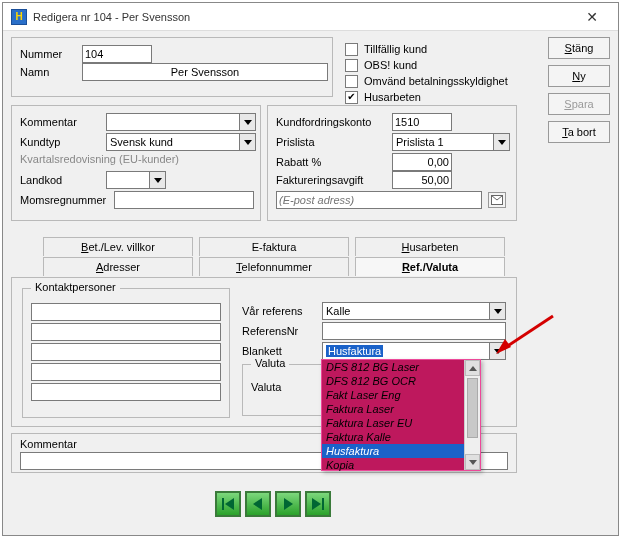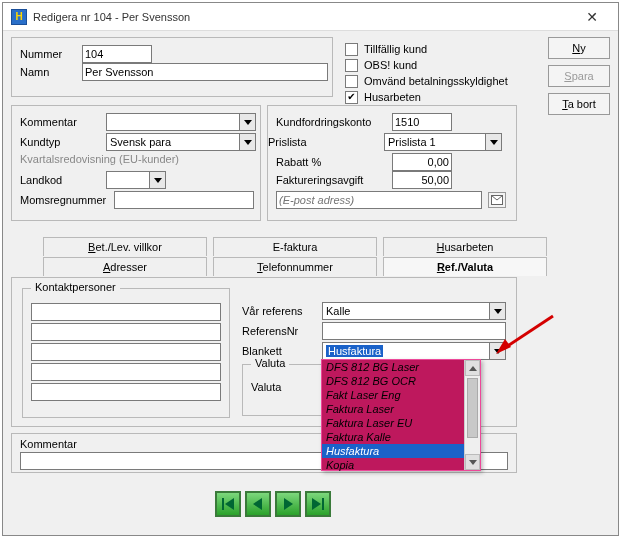--- a/index.html
+++ b/index.html
@@ -22,21 +22,21 @@
   .checkbox { display:flex; align-items:center; gap:6px; height:16px; }
   .checkbox .box { width:13px; height:13px; border:1px solid #7a7a7a; background:#fff; display:flex; align-items:center; justify-content:center; font-size:10px; line-height:1; }
 
   .btn { width:62px; height:22px; border:1px solid #999; background:#f4f4f4; display:flex; align-items:center; justify-content:center; }
   .btn.disabled { color:#9a9a9a; }
   .btn .ul { text-decoration: underline; }
 
   .row { position:absolute; display:flex; align-items:center; gap:6px; }
 
   .tabstrip { position:absolute; display:flex; gap:6px; }
-  .tab { border:1px solid #b9b9b9; border-bottom:none; background:#f0f0f0; padding:3px 0; width:164px; text-align:center; position:relative; }
+  .tab { border:1px solid #b9b9b9; border-bottom:none; background:#f0f0f0; padding:3px 0; width:150px; text-align:center; position:relative; }
   .tab.active { background:#f7f7f7; }
   .tab .ul { text-decoration: underline; }
   .tab.active .label { font-weight:bold; }
 
   .fieldset { border:1px solid #b9b9b9; position:absolute; }
   .fieldset .legend { position:absolute; top:-8px; left:8px; background:#f0f0f0; padding:0 4px; }
 
   .dropdown-open { position:absolute; border:1px solid #ec4899; background:#be185d; z-index:50; box-shadow: 2px 2px 4px rgba(0,0,0,0.25); font-style: italic; }
   .dropdown-open .item { padding:1px 4px; white-space:nowrap; }
   .dropdown-open .item.selected { background:#1a62c9; color:#fff; }
@@ -72,21 +72,21 @@
 
   <div class="body">
 
     <div class="panel" style="left:8px; top:6px; width:322px; height:60px;">
       <div class="row" style="left:8px; top:7px;">
         <span class="label" style="width:56px;">Nummer</span>
         <input class="input" style="width: 70px;" value="104">
       </div>
       <div class="row" style="left:8px; top:25px;">
         <span class="label" style="width:56px;">Namn</span>
-        <input class="input" style="width: 246px;" value="Per Svensson">
+        <input class="input" style="width: 246px; text-align: center;" value="Per Svensson">
       </div>
       <div class="row" style="left:8px; top:43px;margin-top:30px;">
         <span class="label" style="width:56px;">Urvalskod</span>
         <input class="input" style="width: 40px;" value="">
       </div>
     </div>
 
     <div style="position:absolute; left:342px; top:10px;">
       <div class="checkbox">
         <span class="box"></span>
@@ -100,20 +100,23 @@
         <span class="box"></span>
           <span>Omvänd betalningsskyldighet</span>
       </div>
       <div class="checkbox">
         <span class="box">✔</span>
           <span>Husarbeten</span>
       </div>
     </div>
 
     <div style="position:absolute; right:8px; top:6px; display:flex; flex-direction:column; gap:6px;">
+      <div class="btn">
+          <span><span class="ul"></span><span><span style="text-decoration:underline">S</span>täng</span></span>
+        </div>
       <div class="btn">
           <span><span><span style="text-decoration:underline">N</span>y</span></span>
         </div>
       <div class="btn disabled">
           <span><span><span style="text-decoration:underline">S</span>para</span></span>
         </div>
       <div class="btn">
           <span><span><span style="text-decoration:underline">T</span>a bort</span></span>
         </div>
     </div>
@@ -122,21 +125,21 @@
       <div class="row" style="left:8px; top:7px;">
         <span class="label" style="width:80px;">Kommentar</span>
         <div class="select" style="width:150px;">
             <span class="val"></span>
             <span class="caret"></span>
           </div>
       </div>
       <div class="row" style="left:8px; top:27px;">
         <span class="label" style="width:80px;">Kundtyp</span>
         <div class="select" style="width:150px;">
-            <span class="val">Svensk para</span>
+            <span class="val">Svensk kund</span>
             <span class="caret"></span>
           </div>
       </div>
       <div class="row" style="left:8px; top:47px;">
         <span class="label gray">Kvartalsredovisning (EU-kunder)</span>
       </div>
       <div class="row" style="left:8px; top:65px;">
         <span class="label" style="width:80px;">Landkod</span>
         <div class="select" style="width:60px;">
             <span class="val"></span>
@@ -147,21 +150,21 @@
         <span class="label" style="width:88px;">Momsregnummer</span>
         <input class="input" style="width: 140px;" value="">
       </div>
     </div>
 
     <div class="panel" style="left:264px; top:74px; width:250px; height:116px;">
       <div class="row" style="left:8px; top:7px;">
         <span class="label" style="width:110px;">Kundfordringskonto</span>
         <input class="input" style="width: 60px;" value="1510">
       </div>
-      <div class="row" style="left:0; top:27px;">
+      <div class="row" style="left:8px; top:27px;">
         <span class="label" style="width:110px;">Prislista</span>
         <div class="select" style="width:118px;">
             <span class="val">Prislista 1</span>
             <span class="caret"></span>
           </div>
       </div>
       <div class="row" style="left:8px; top:47px;">
         <span class="label" style="width:110px;">Rabatt %</span>
         <input class="input right" style="width: 60px;" value="0,00">
       </div>

